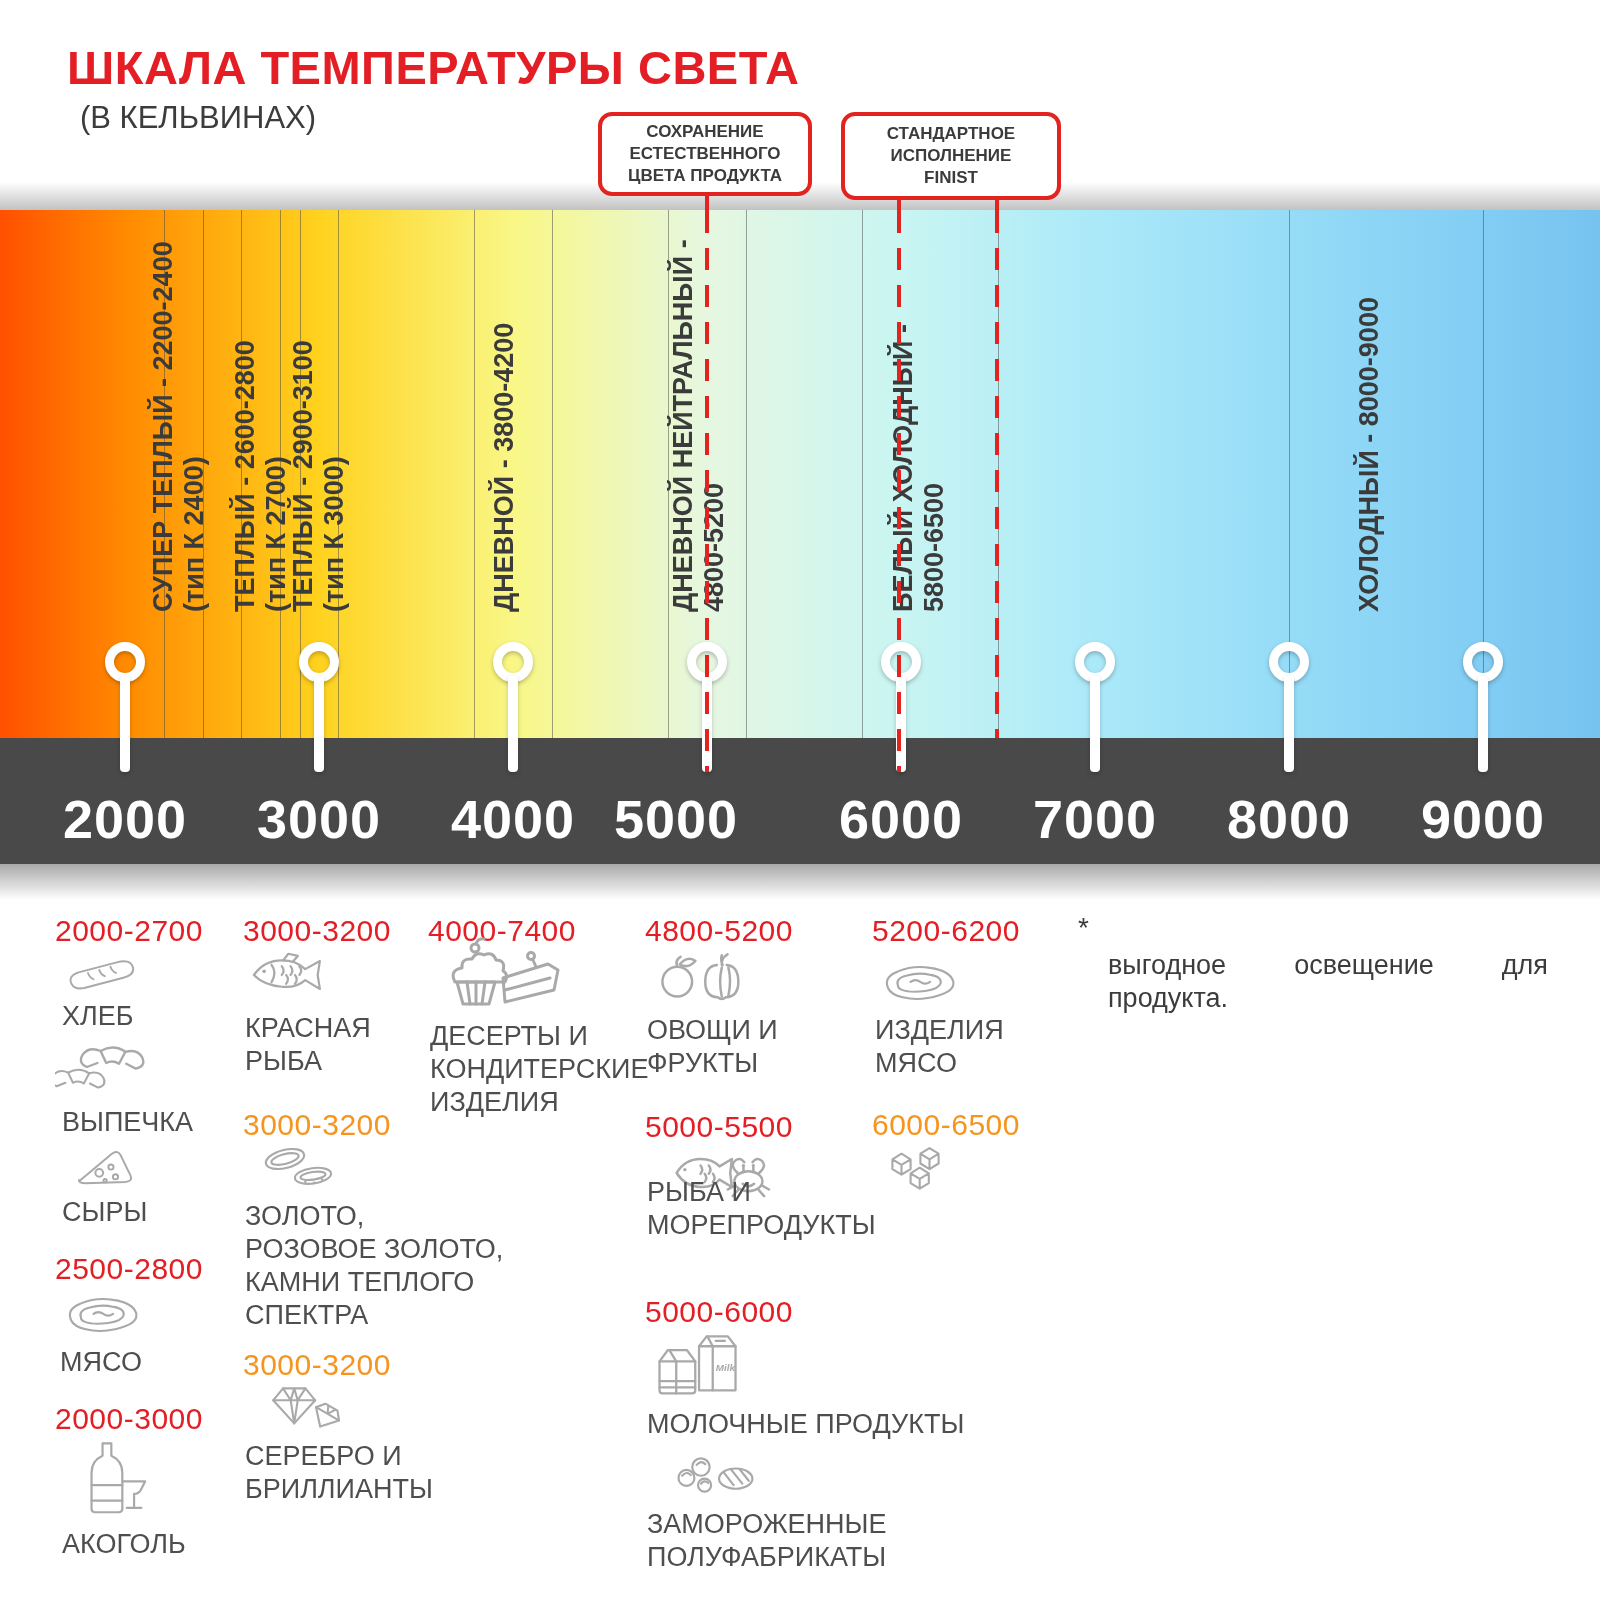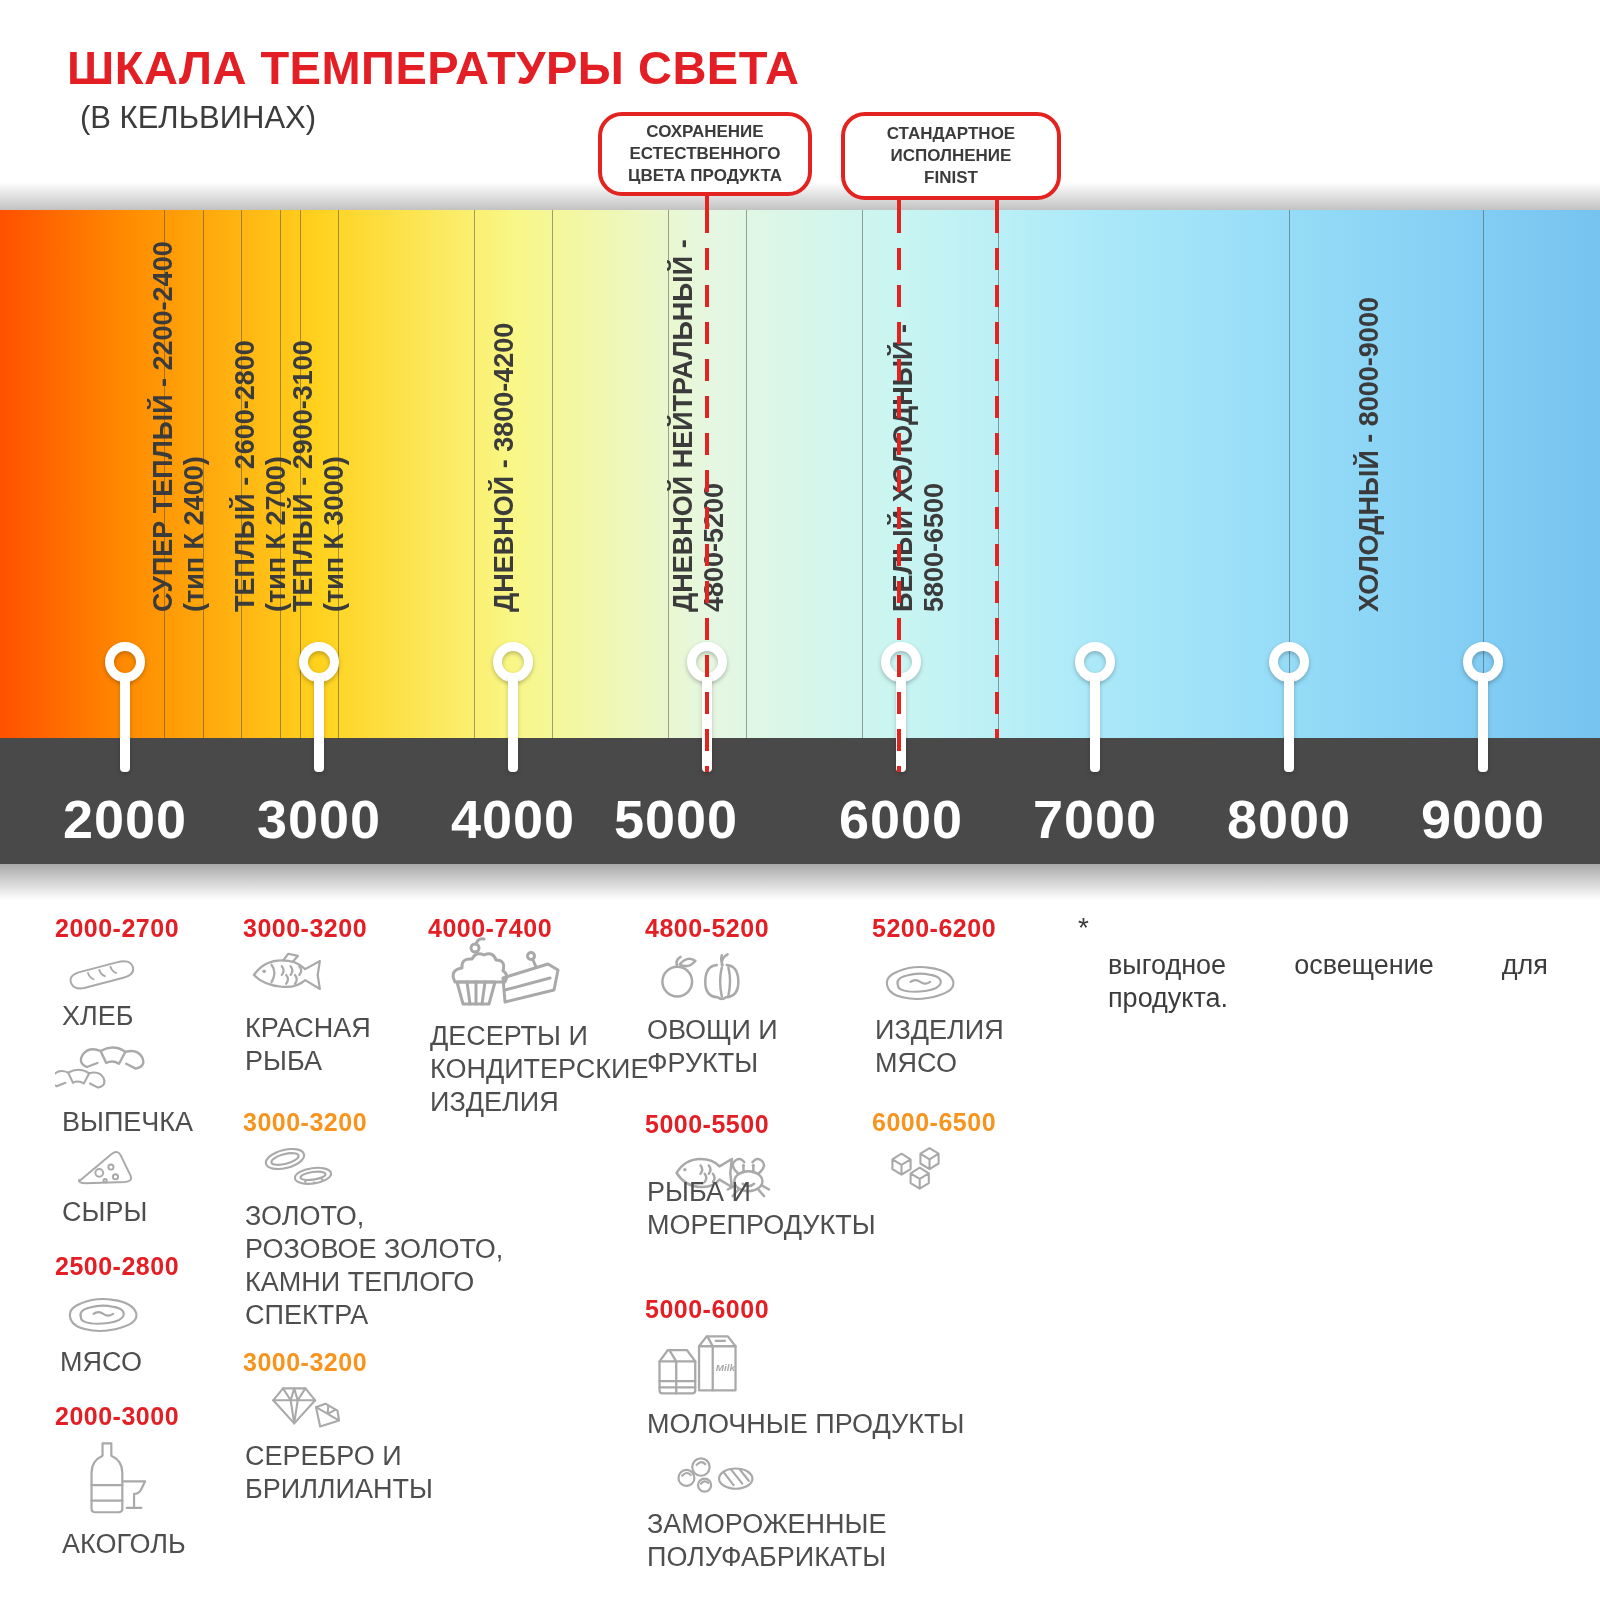--- a/index.html
+++ b/index.html
@@ -1,21 +1,21 @@
 <!DOCTYPE html>
 <html><head>
 <meta charset="utf-8">
 <style>
   html,body{margin:0;padding:0;background:#fff}
   .stage{position:relative;width:1600px;height:1600px;background:#fff;overflow:hidden;
          font-family:"Liberation Sans",sans-serif;color:#3c3c3c}
   .abs{position:absolute}
   .title{left:67px;top:40px;font-size:47px;font-weight:bold;color:#e31e24;letter-spacing:.5px;white-space:nowrap}
   .subtitle{left:80px;top:100px;font-size:31px;color:#3c3c3c;white-space:nowrap}
-  .callout{position:absolute;background:#fff;border:4px solid #e2231f;border-radius:24px;
+  .callout{position:absolute;background:#fff;border:4px solid #e2231f;border-radius:14px;
            color:#3b3b3b;font-weight:bold;font-size:17px;line-height:22px;text-align:center;
            white-space:pre-line;display:flex;align-items:center;justify-content:center;
            z-index:30;box-sizing:border-box;padding:4px 6px}
   .leg{position:absolute;width:4px;background:#e2231f;z-index:29}
   .band{position:absolute;left:0;top:210px;width:1600px;height:528px;z-index:0;
     background:linear-gradient(90deg,#ff5000 0%,#ff8a00 7.8%,#ffd21e 19.9%,#f9f786 32.1%,
       #e6f7e1 44.2%,#c9f5f2 56.3%,#abe9f9 68.4%,#96dcf7 80.6%,#82cdf4 92.7%,#76c3f0 100%)}
   .sec{position:absolute;top:210px;height:528px;width:1px;background:rgba(70,70,70,.5);z-index:2}
   .zone{position:absolute;top:612px;font-size:27px;line-height:31px;font-weight:bold;color:#3b3b3b;
         transform:rotate(-90deg);transform-origin:0 0;z-index:3}
@@ -26,21 +26,21 @@
             z-index:5;filter:drop-shadow(0 2px 2px rgba(0,0,0,.2))}
   .dash{position:absolute;width:4px;top:211px;z-index:10;
         background:repeating-linear-gradient(to bottom,#e2231f 0 22px,transparent 22px 37px)}
   .axis{position:absolute;left:0;top:738px;width:1600px;height:126px;background:#494949;z-index:4}
   .tick{position:absolute;top:788px;width:200px;text-align:center;font-size:54px;font-weight:bold;
         color:#fff;z-index:6;letter-spacing:1px}
   .shadow-top{position:absolute;left:0;top:182px;width:1600px;height:28px;z-index:1;
         background:linear-gradient(to bottom,rgba(130,130,130,0),rgba(120,120,120,.45))}
   .shadow-bottom{position:absolute;left:0;top:864px;width:1600px;height:36px;z-index:1;
         background:linear-gradient(to bottom,rgba(64,64,64,.45),rgba(255,255,255,0))}
-  .rh{position:absolute;font-size:25px;font-weight:bold;white-space:nowrap;letter-spacing:.5px}
+  .rh{position:absolute;font-size:30px;font-weight:normal;white-space:nowrap;letter-spacing:.5px}
   .red{color:#e31e24}
   .orange{color:#f7941e}
   .cat-label{position:absolute;font-size:27px;line-height:33px;color:#4e4e4e;white-space:pre-line}
   .icon{position:absolute;stroke:#a9a9a9;fill:none;stroke-width:3;stroke-linecap:round;stroke-linejoin:round}
   .footnote-star{position:absolute;font-size:28px;color:#3c3c3c}
   .fn-line{position:absolute;width:440px;font-size:27px;line-height:33px;color:#3c3c3c;
            text-align:justify;text-align-last:justify;white-space:nowrap0}
   .fn-last{text-align-last:left}
 </style>
 </head>

